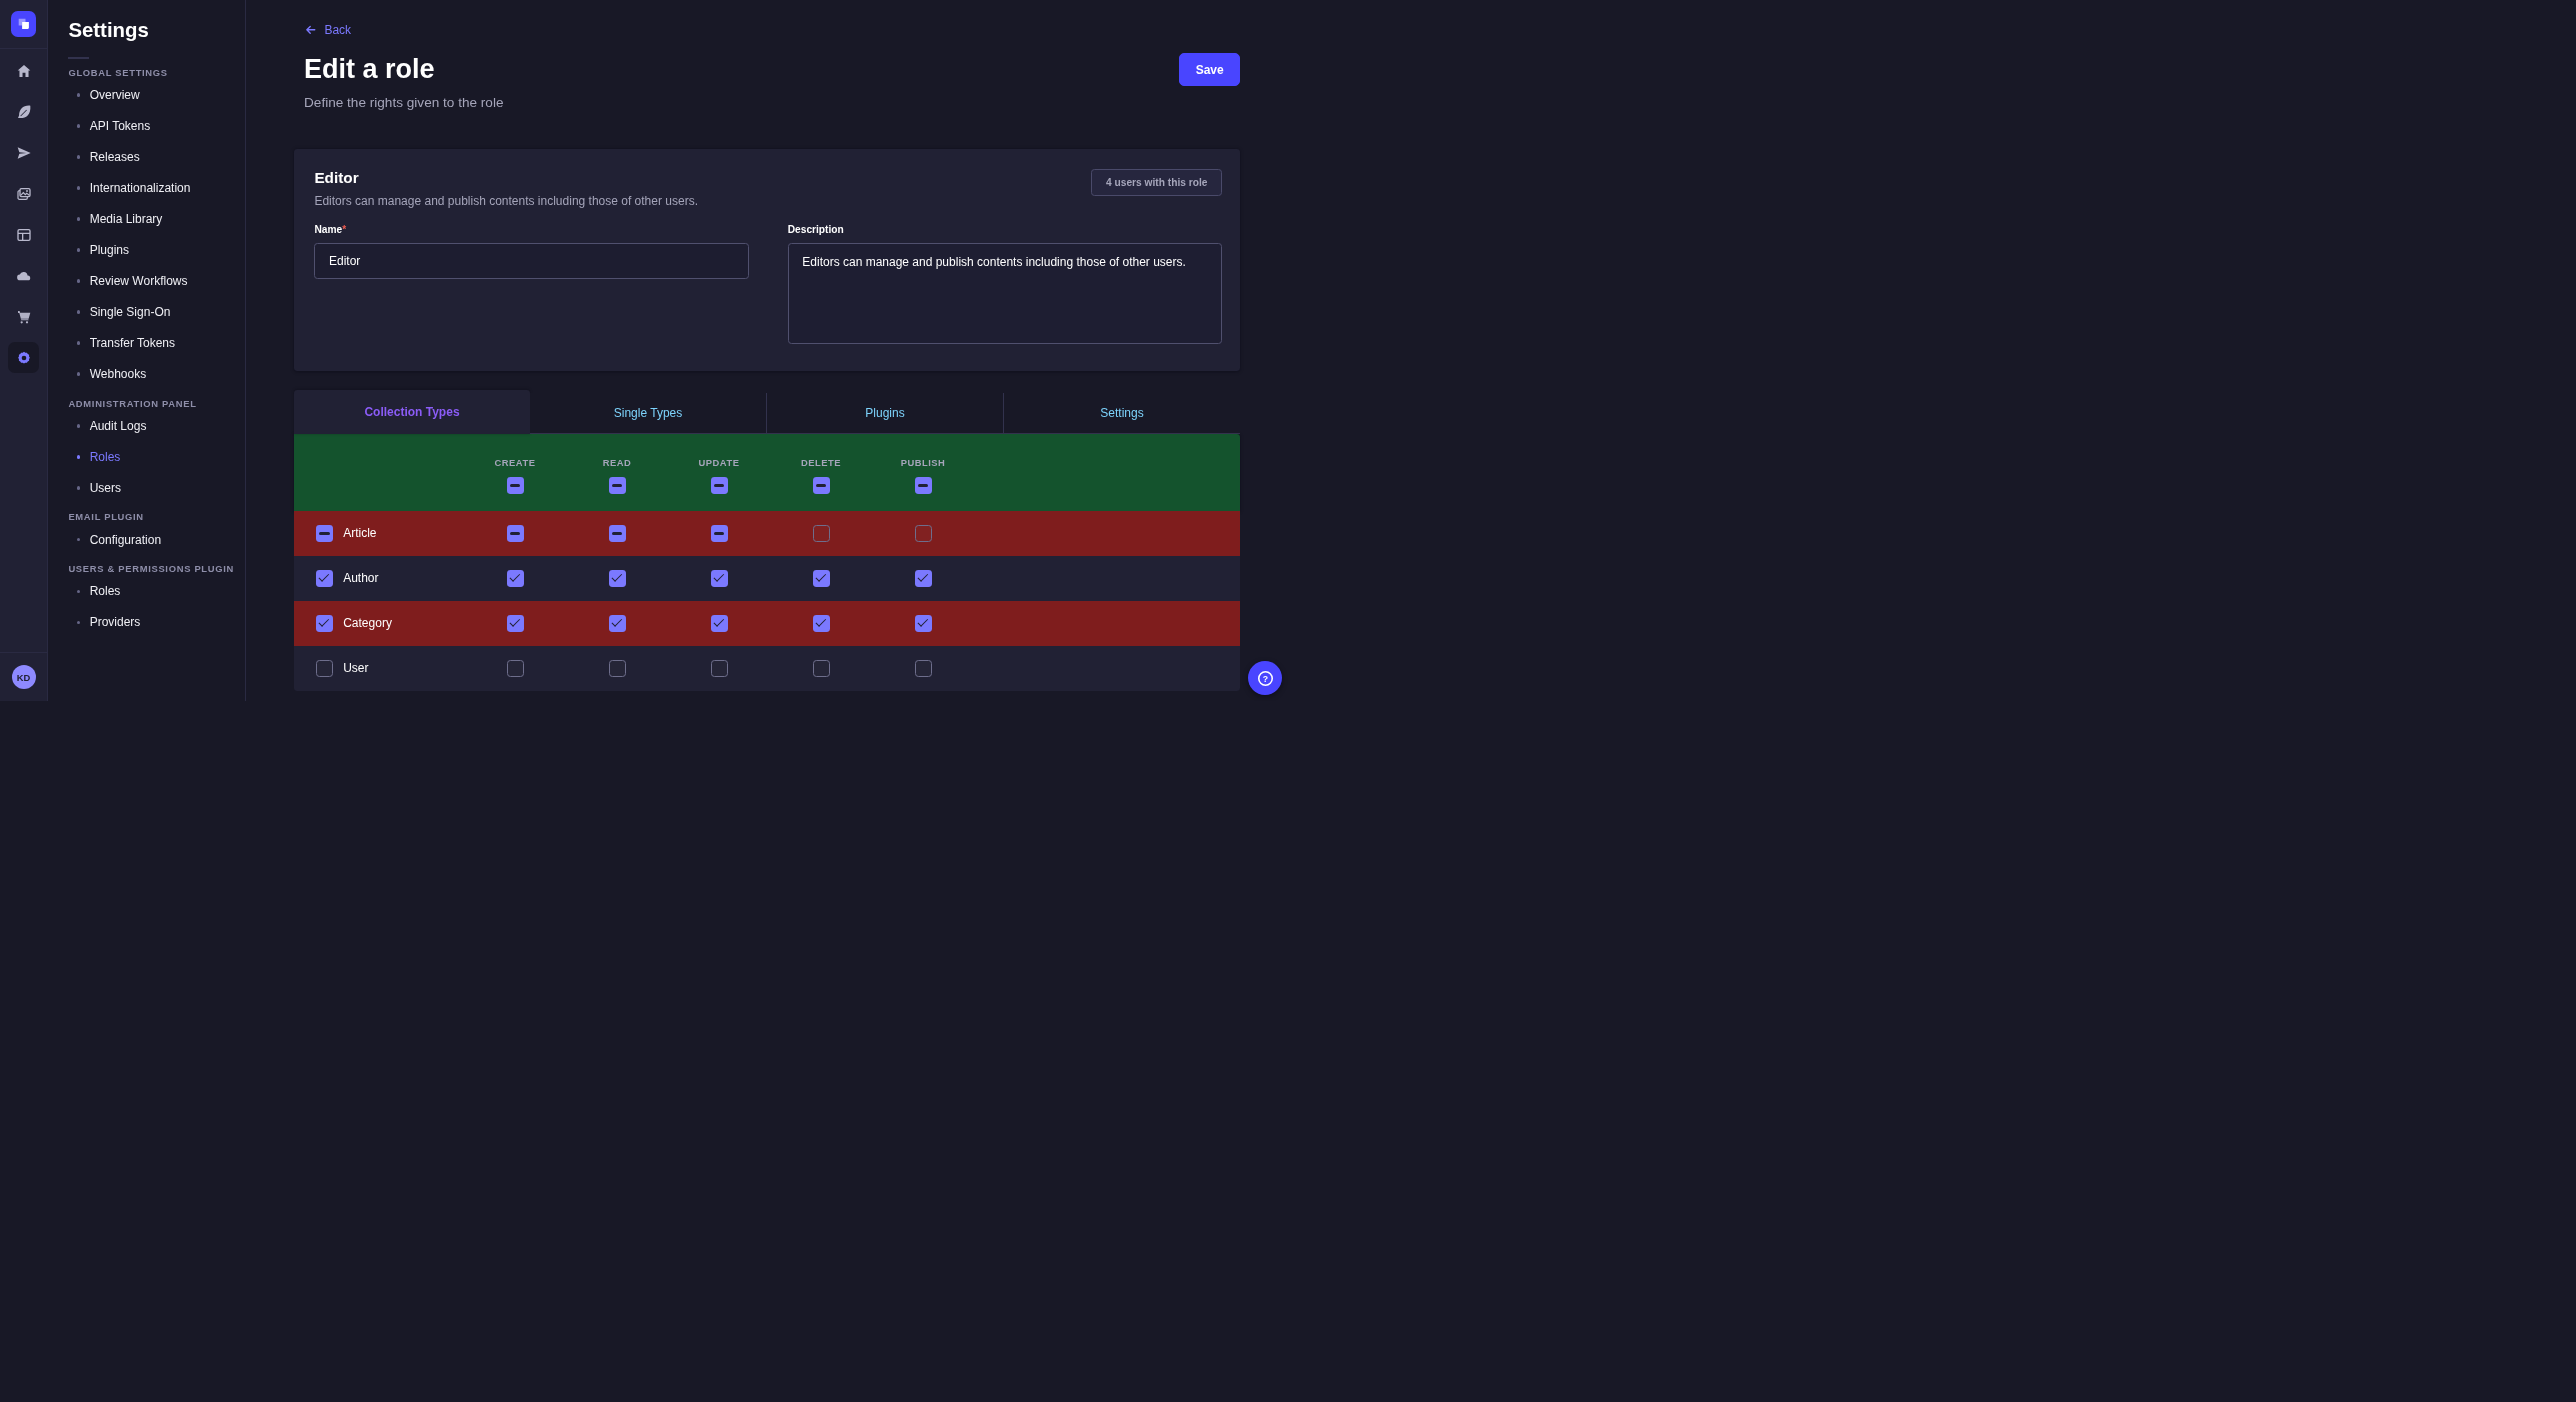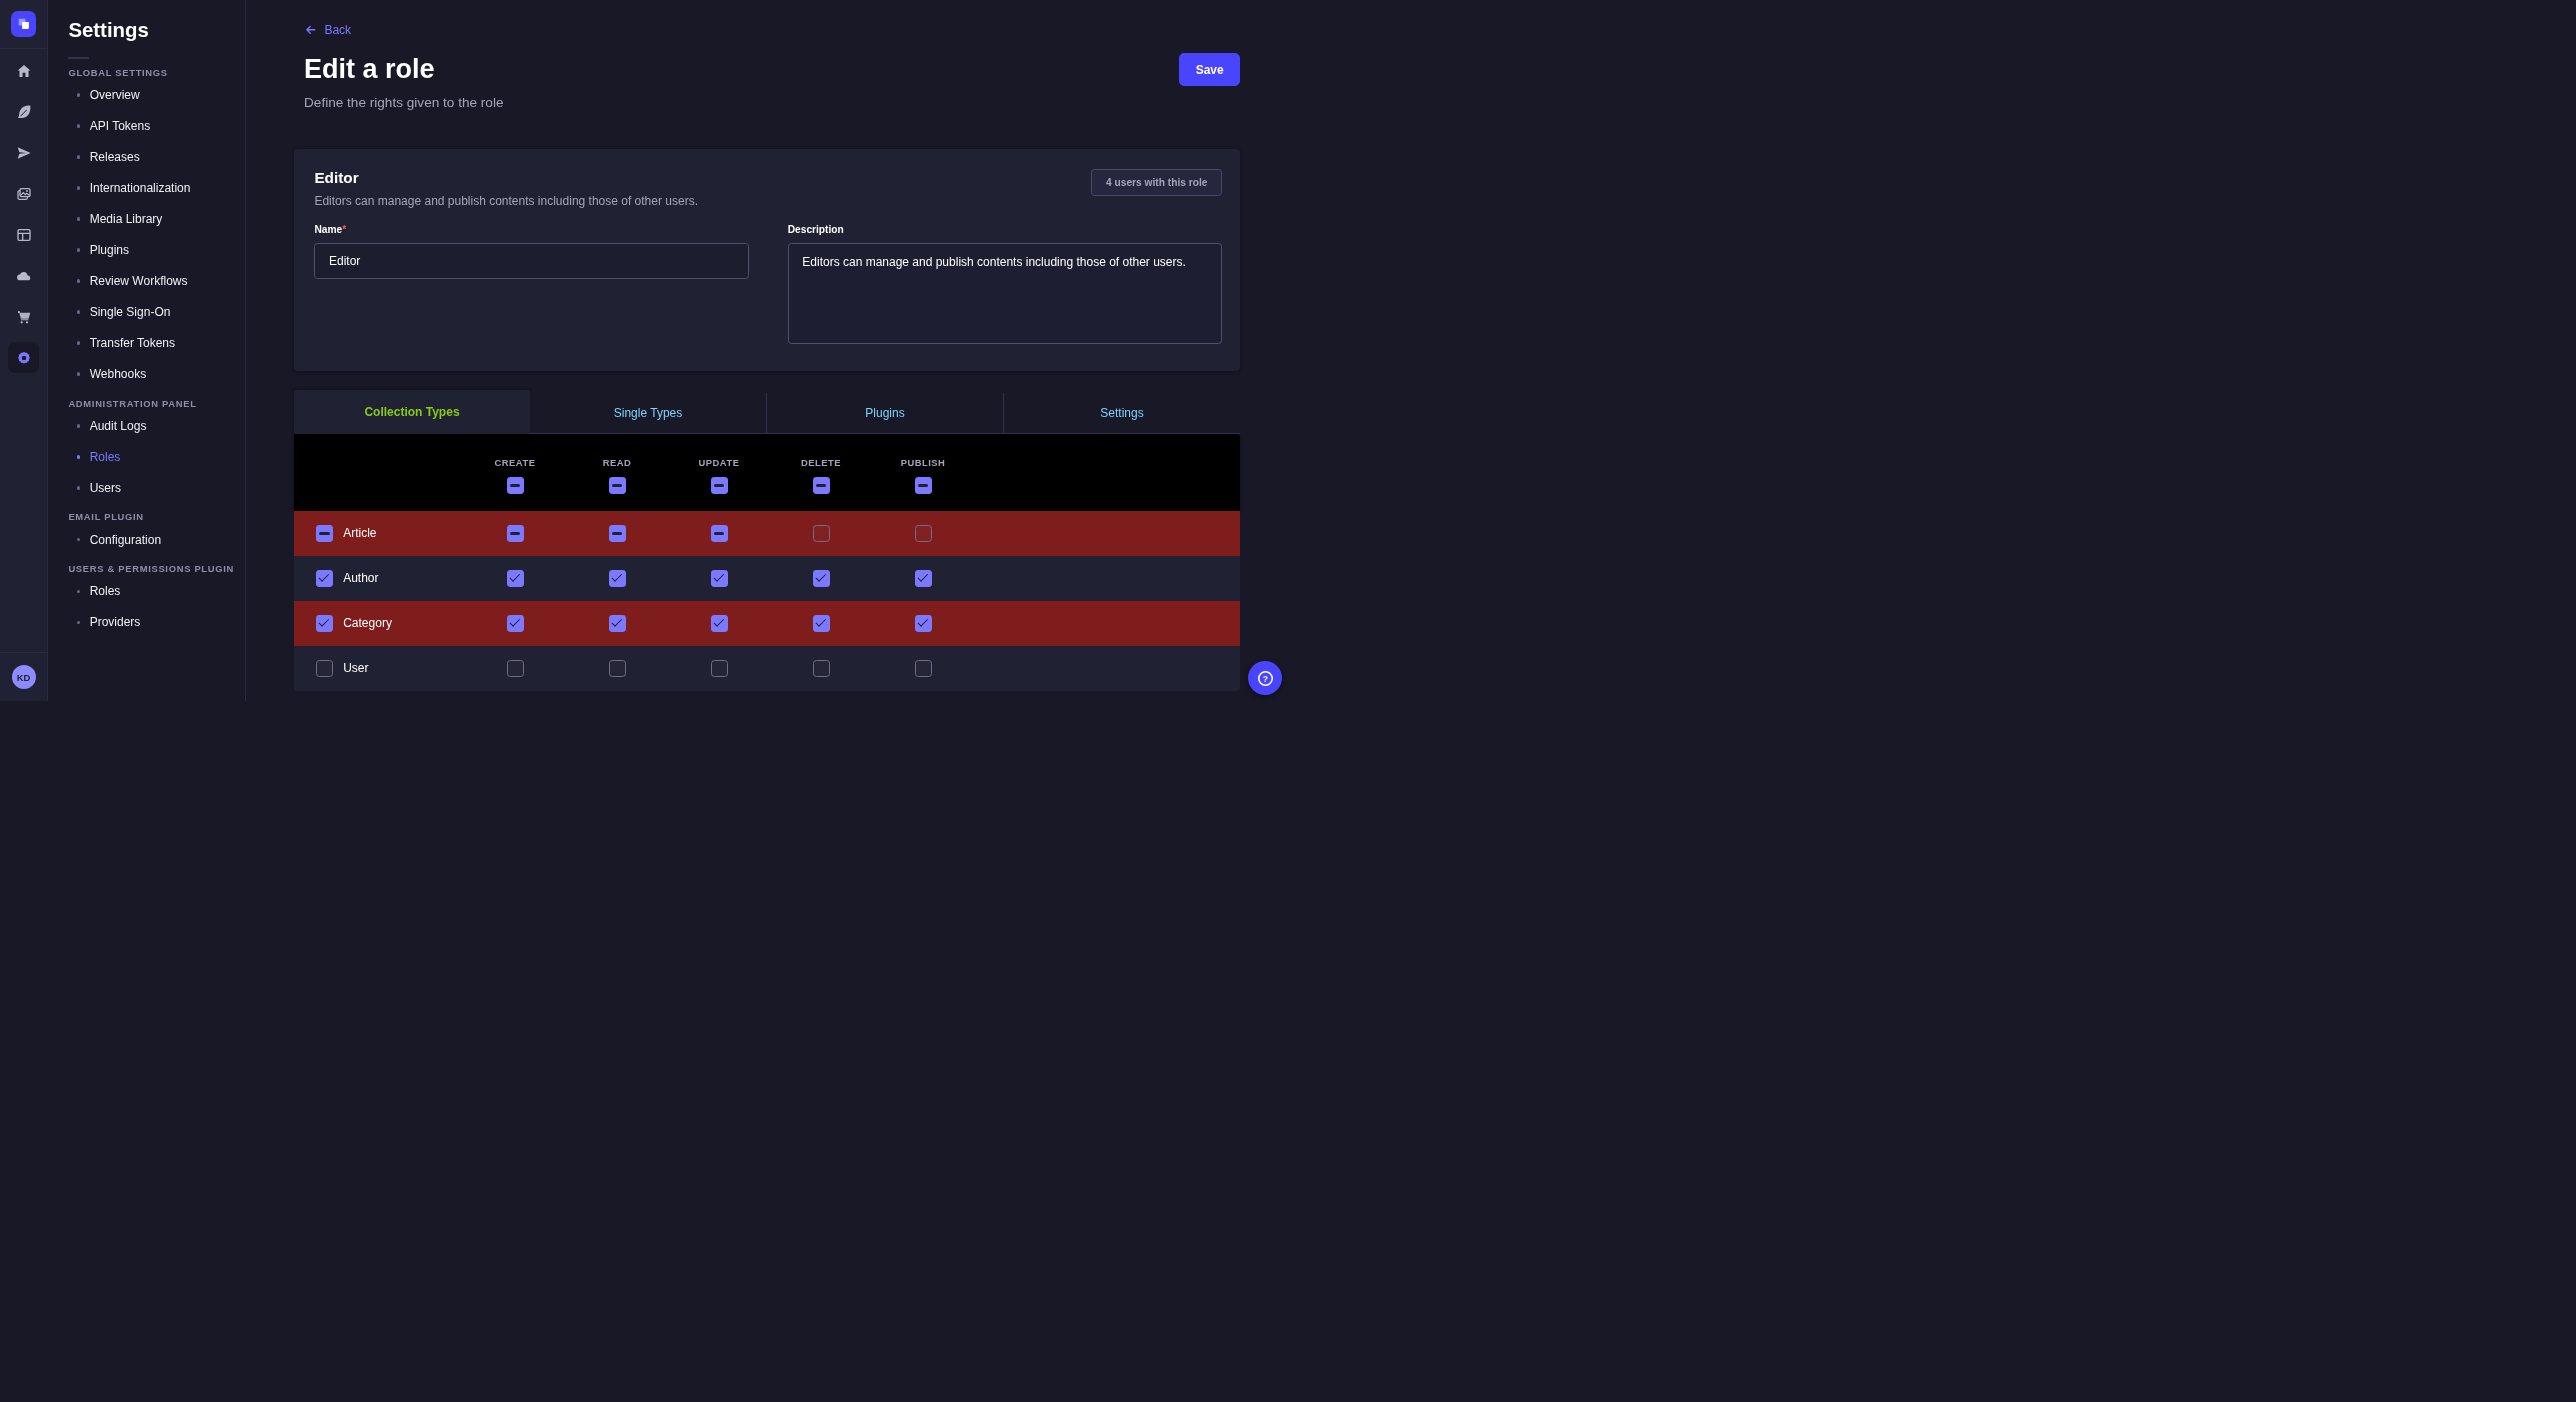--- a/index.html
+++ b/index.html
@@ -62,26 +62,26 @@
   .req{color:#ee5e52;}
   .text-input{width:100%;height:36px;background:#1d1d30;border:0.9px solid #50506e;border-radius:3.4px;
         color:#fff;font-size:12px;padding:0 13.6px;font-family:"Liberation Sans",sans-serif;}
   .text-area{width:100%;height:101px;background:#1e1e32;border:0.9px solid #50506e;border-radius:3.4px;
         color:#fff;font-size:12px;padding:10.2px 13.6px;resize:none;font-family:"Liberation Sans",sans-serif;line-height:1.4;}
   
   .perm-panel{margin:19.6px 48px 0 48px;border-radius:3.4px;}
   .tabs{display:flex;height:44px;}
   .tab{flex:1;display:flex;align-items:center;justify-content:center;font-size:12px;cursor:pointer;
         background:transparent;border:none;color:#7dd3fc;font-family:"Liberation Sans",sans-serif;}
-  .tab.active{background:#212134;border-radius:3.4px 3.4px 0 0;color:#84cc16;font-weight:600;
+  .tab.active{background:#212134;border-radius:3.4px 3.4px 0 0;color:#8b5cf6;font-weight:600;
         box-shadow:0 -0.9px 2.6px rgba(5,5,15,.3);}
   .tab.inactive{align-self:flex-end;height:41px;background:#181826;border-bottom:0.9px solid #32324d;}
   .tab.inactive + .tab.inactive{border-left:0.9px solid #32324d;}
   .perm-grid{display:grid;grid-template-columns:170px repeat(5,102px) 1fr;}
-  .perm-head{background:#000000;border-radius:0 3.4px 0 0;padding:23px 10px 17px 0;box-shadow:0 0.9px 3.4px rgba(5,5,15,.45);}
+  .perm-head{background:#14532d;border-radius:0 3.4px 0 0;padding:23px 10px 17px 0;box-shadow:0 0.9px 3.4px rgba(5,5,15,.45);}
   .col-head{display:flex;flex-direction:column;align-items:center;gap:8.5px;}
   .col-head-label{font-size:9.4px;font-weight:700;letter-spacing:0.5px;color:#a5a5ba;}
   .perm-row{height:45px;align-items:center;}
   .perm-row.odd{background:#7f1d1d;}
   .perm-row.even{background:#212134;}
   .perm-row:last-child{border-radius:0 0 3.4px 3.4px;}
   .row-name{display:flex;align-items:center;gap:10.2px;padding-left:22px;}
   .row-label{font-size:12px;color:#fff;}
   .cell{display:flex;justify-content:center;}
   

